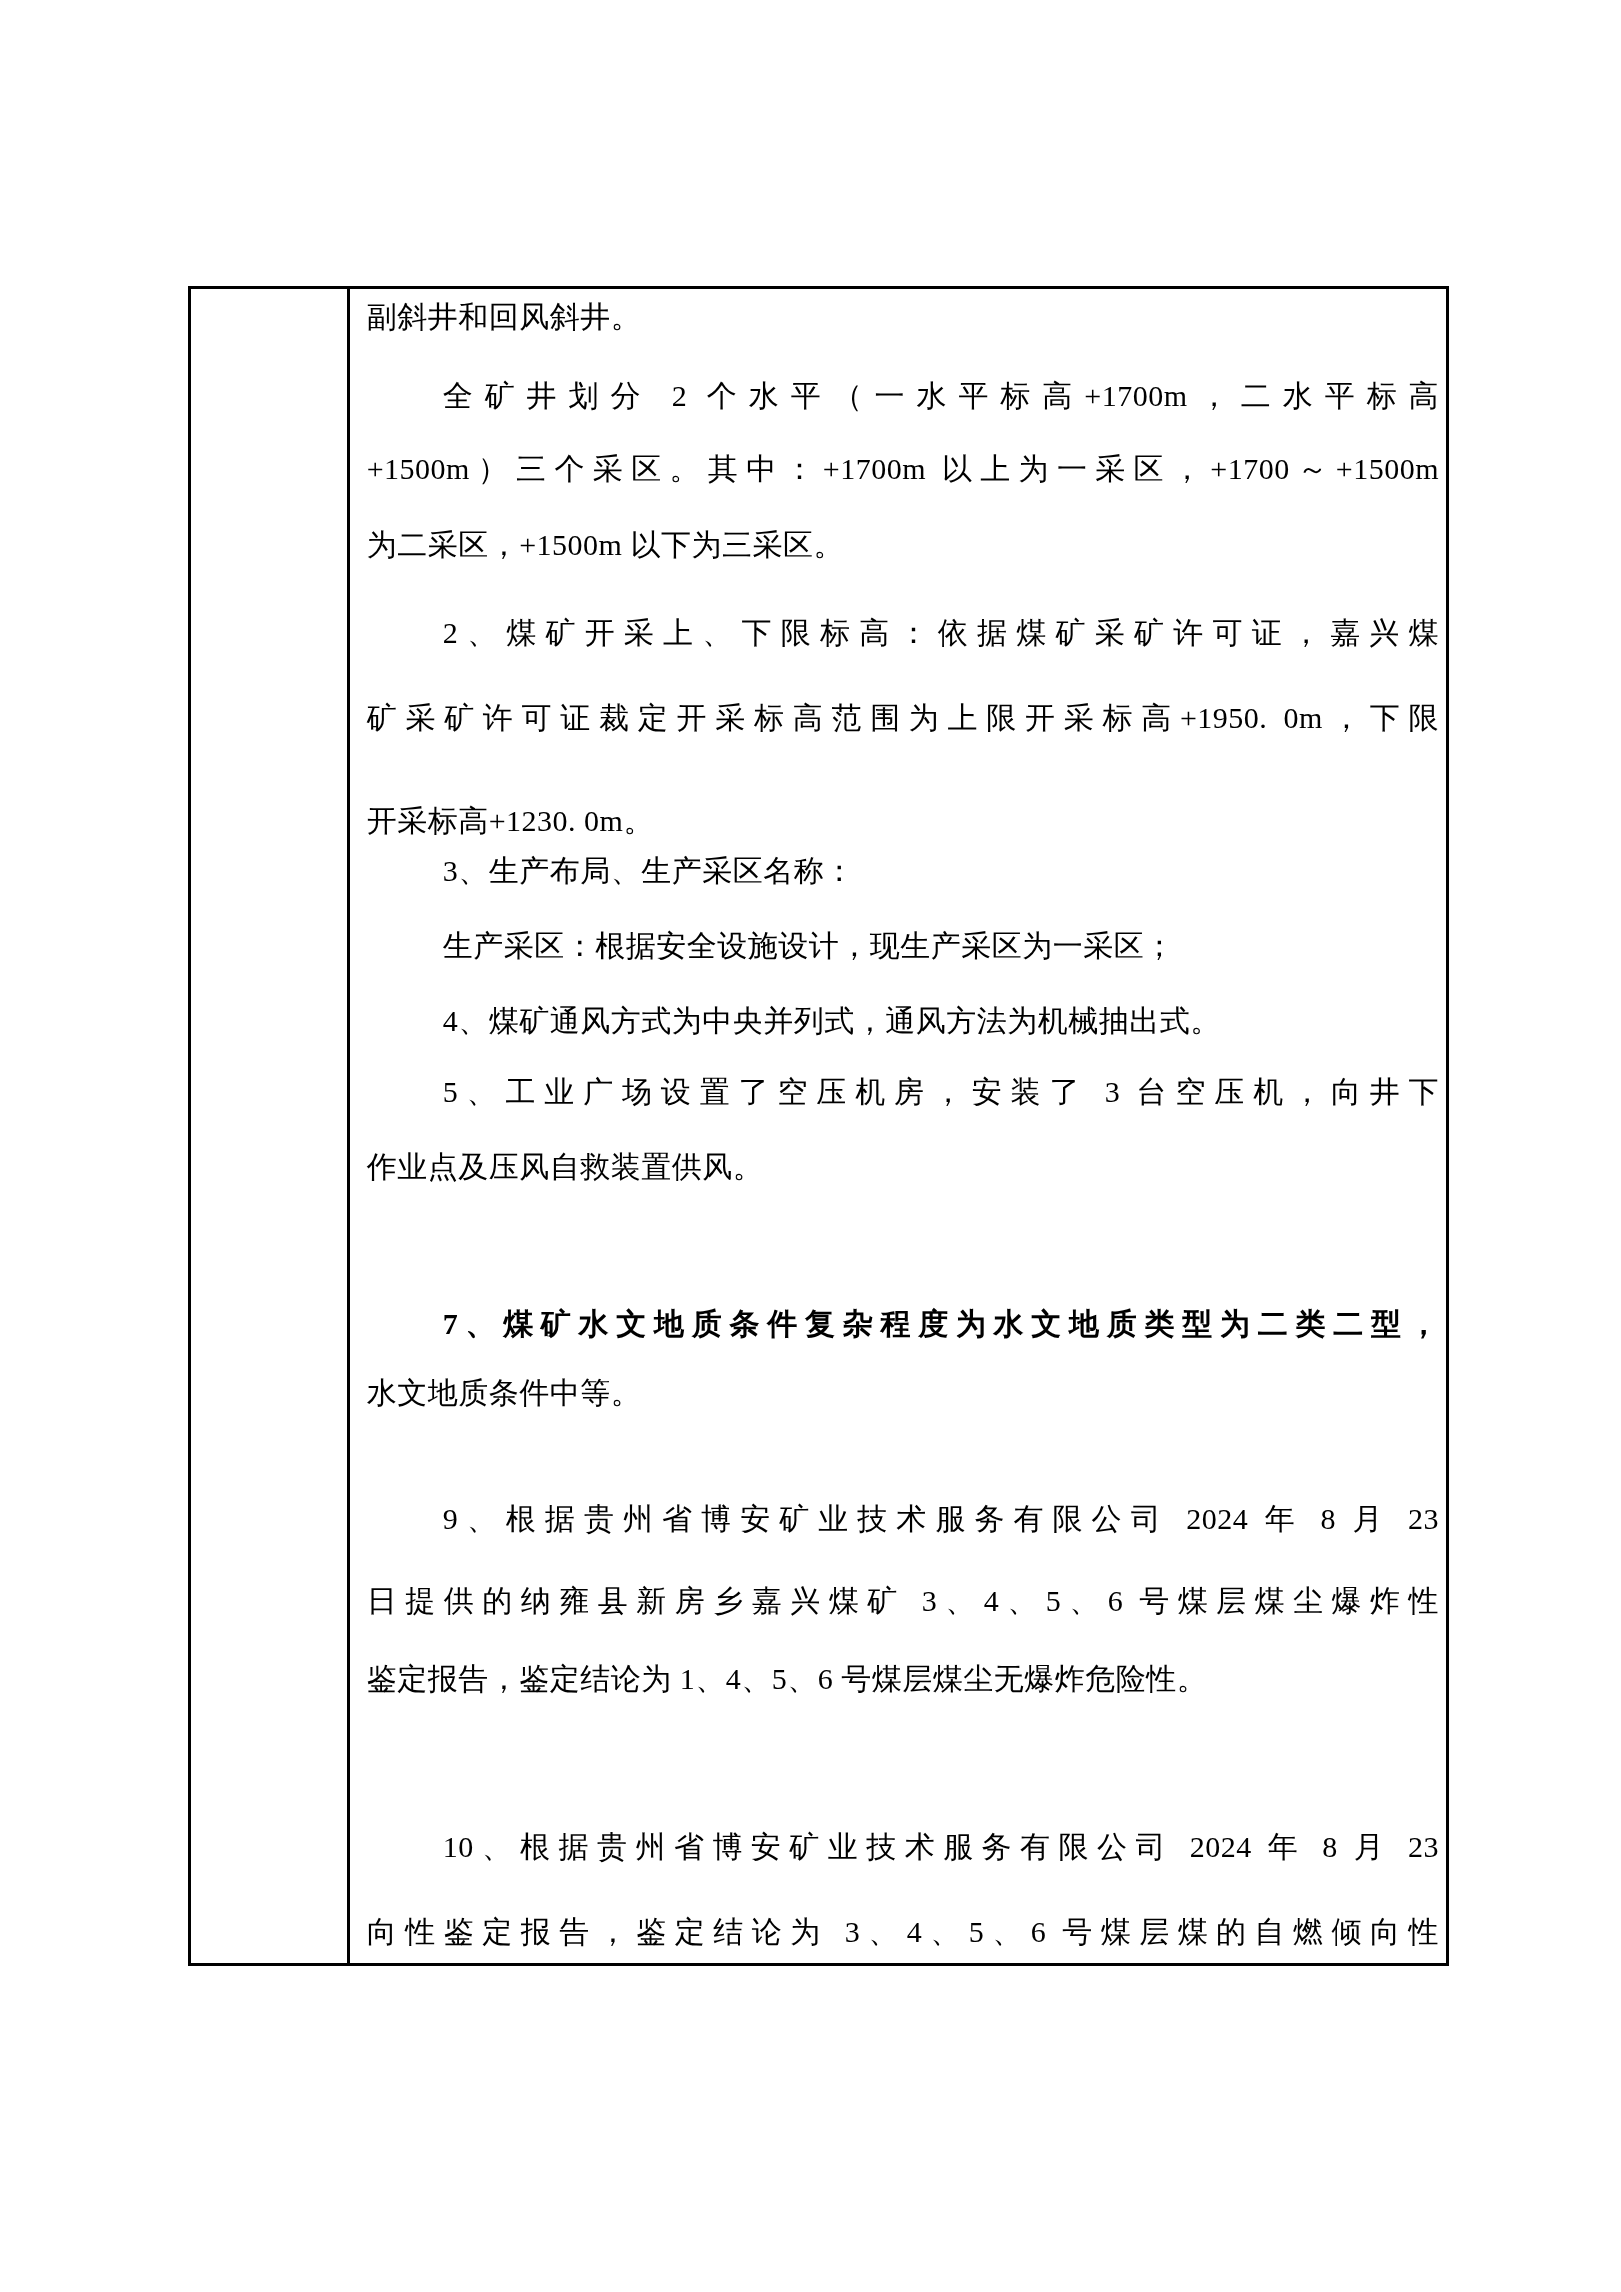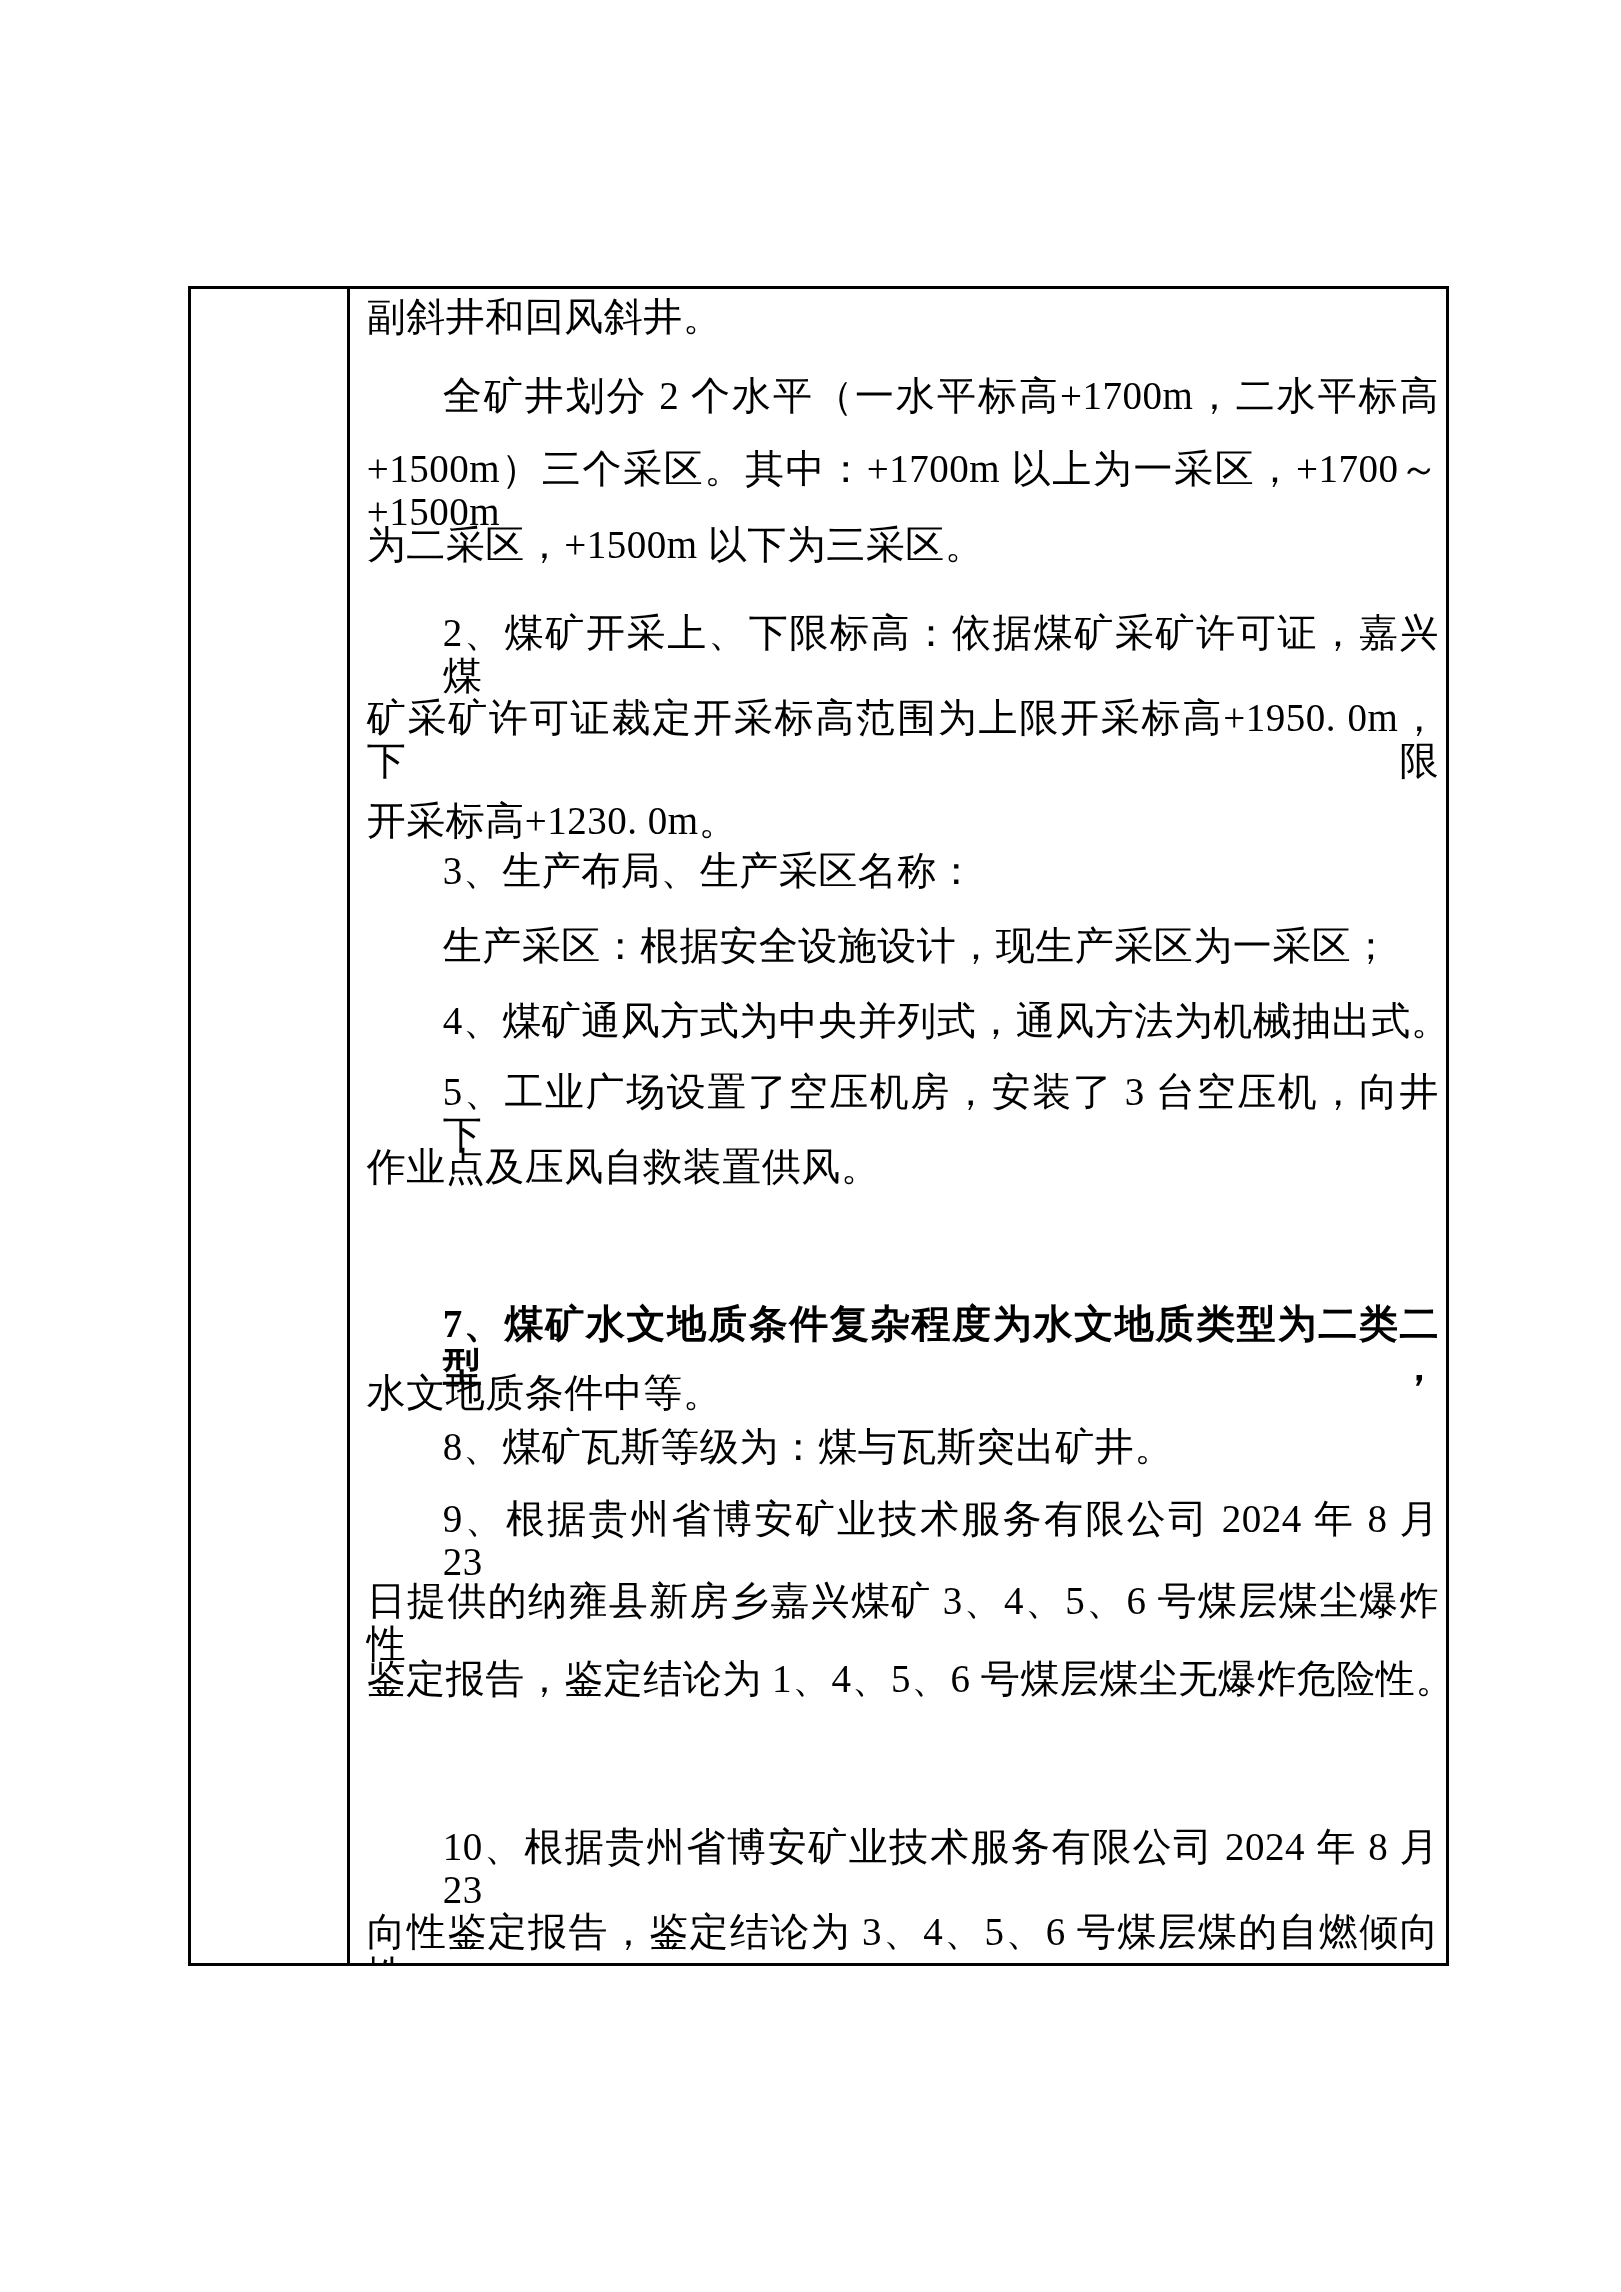--- a/index.html
+++ b/index.html
@@ -22,21 +22,21 @@
     position: absolute; left: 0; top: 0; bottom: 0; width: 159px;
     border-right: 3.9px solid #000000;
     box-sizing: border-box;
   }
   .bcell {
     position: absolute; left: 163px; right: 0; top: 0; bottom: 0;
     overflow: hidden;
   }
   .line {
     position: absolute; left: 12.7px; right: 6.9px;
-    font-size: 39px; line-height: 43px;
+    font-size: 30px; line-height: 43px;
     white-space: nowrap;
     letter-spacing: 0.5px;
   }
   .ind { padding-left: 76px; }
   .fill {
     white-space: normal;
     text-align: justify;
     text-align-last: justify;
   }
   
@@ -79,21 +79,20 @@
       <div class="line pos-5 ind fill">2、煤矿开采上、下限标高：依据煤矿采矿许可证，嘉兴煤</div>
       <div class="line pos-6 fill">矿采矿许可证裁定开采标高范围为上限开采标高+1950. 0m，下限</div>
       <div class="line pos-7">开采标高+1230. 0m。</div>
       <div class="line pos-8 ind">3、生产布局、生产采区名称：</div>
       <div class="line pos-9 ind">生产采区：根据安全设施设计，现生产采区为一采区；</div>
       <div class="line pos-10 ind">4、煤矿通风方式为中央并列式，通风方法为机械抽出式。</div>
       <div class="line pos-11 ind fill">5、工业广场设置了空压机房，安装了 3 台空压机，向井下</div>
       <div class="line pos-12">作业点及压风自救装置供风。</div>
       <div class="line pos-14 ind fill">7、煤矿水文地质条件复杂程度为水文地质类型为二类二型，</div>
       <div class="line pos-15">水文地质条件中等。</div>
-      <div class="line pos-16 ind">8、煤矿瓦斯等级为：煤与瓦斯突出矿井。</div>
       <div class="line pos-17 ind fill">9、根据贵州省博安矿业技术服务有限公司 2024 年 8 月 23</div>
       <div class="line pos-18 fill">日提供的纳雍县新房乡嘉兴煤矿 3、4、5、6 号煤层煤尘爆炸性</div>
       <div class="line pos-19">鉴定报告，鉴定结论为 1、4、5、6 号煤层煤尘无爆炸危险性。</div>
       <div class="line pos-20 ind fill">10、根据贵州省博安矿业技术服务有限公司 2024 年 8 月 23</div>
       <div class="line pos-22 fill">向性鉴定报告，鉴定结论为 3、4、5、6 号煤层煤的自燃倾向性</div>
     </div>
   </div>
 </div>
 
 

